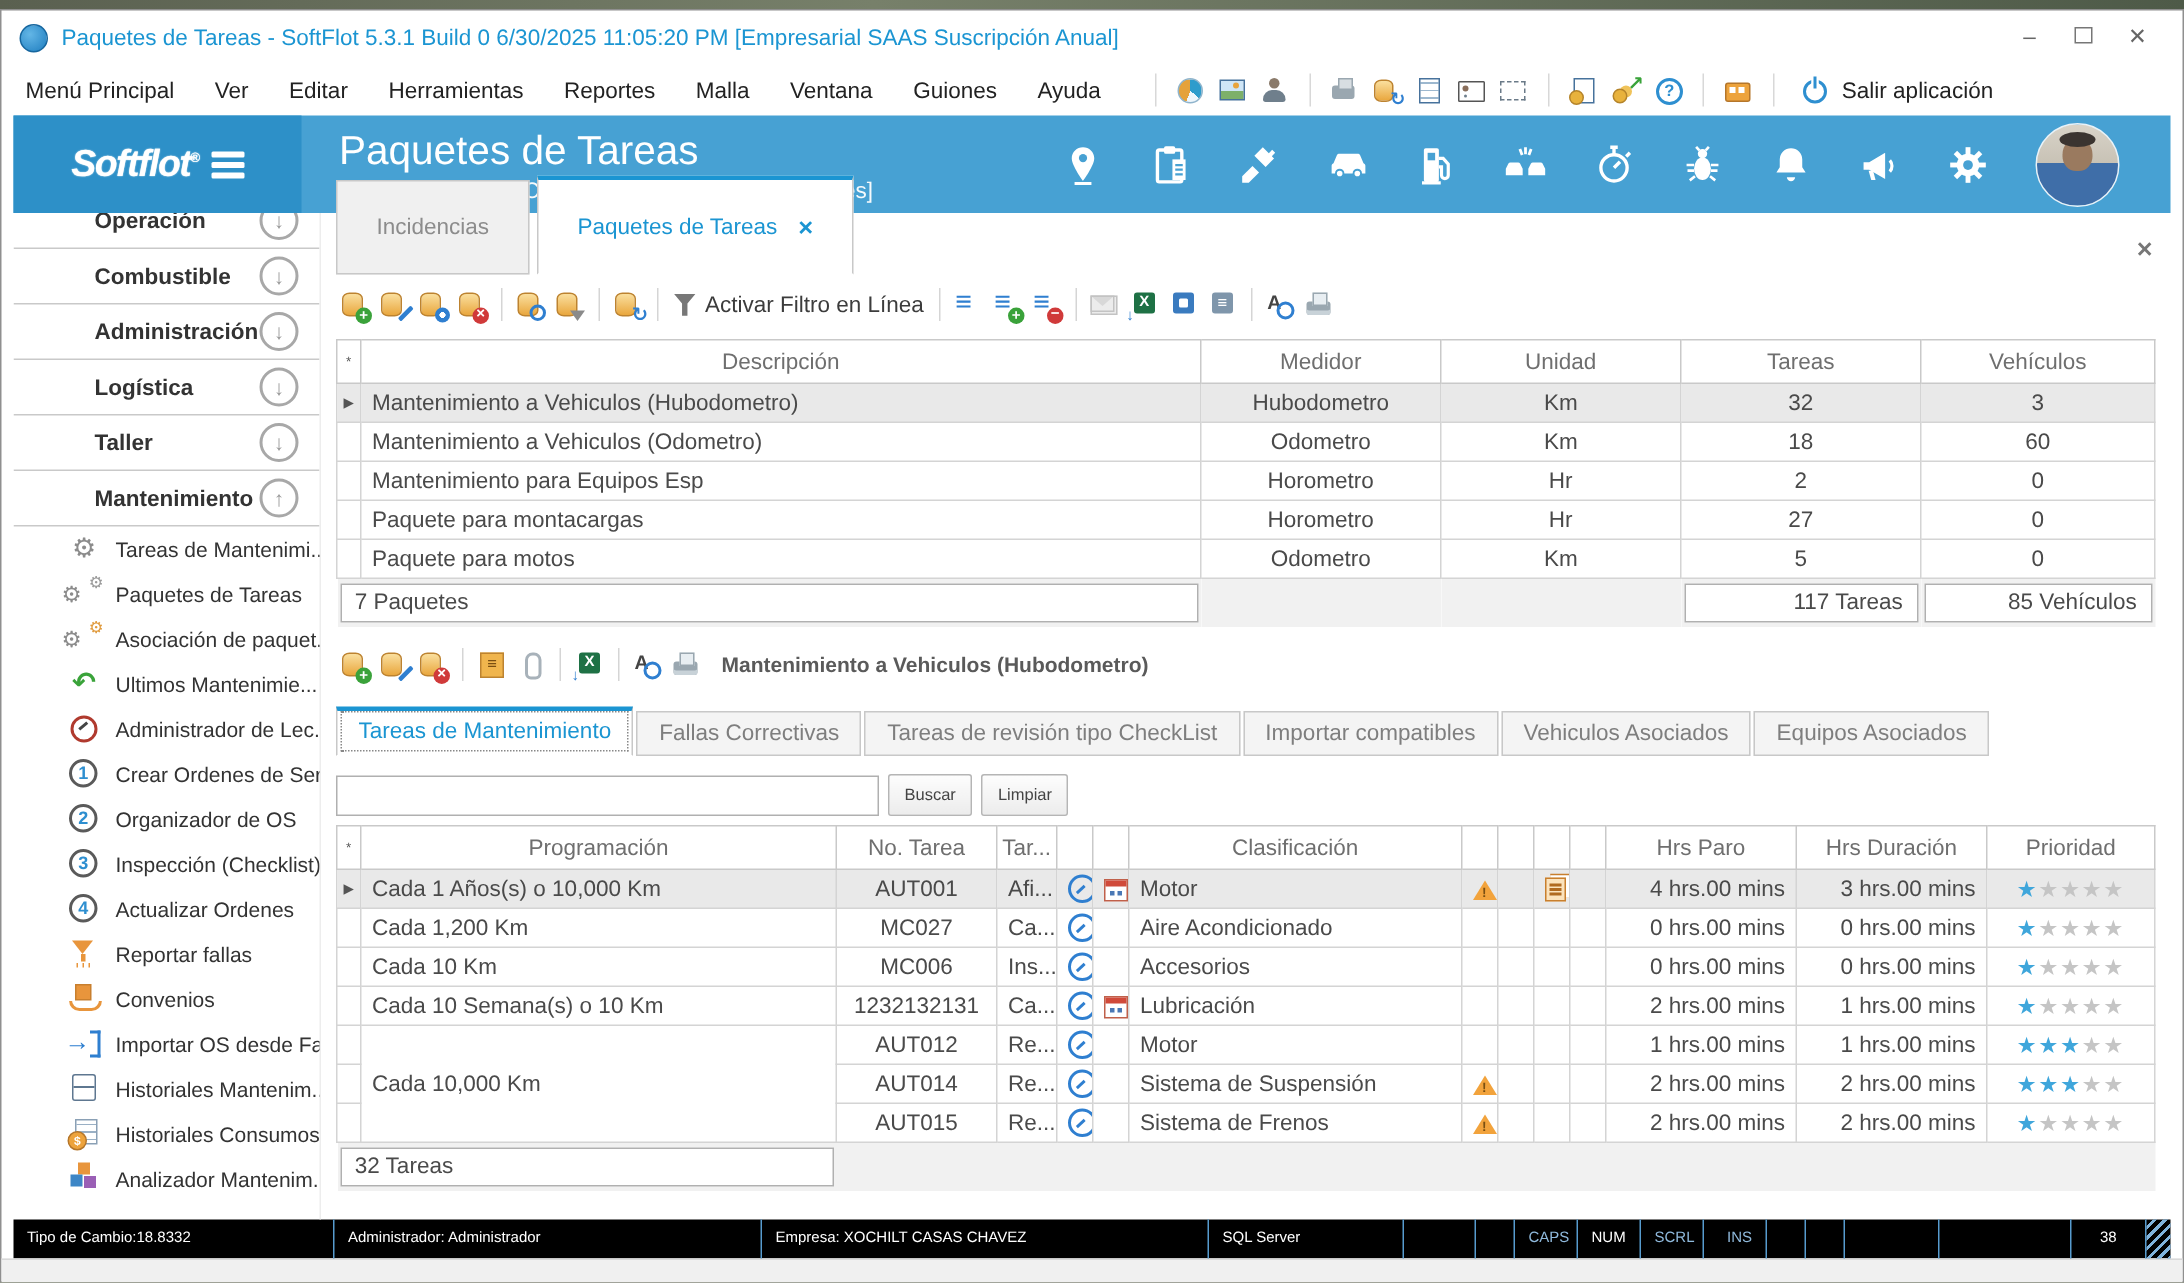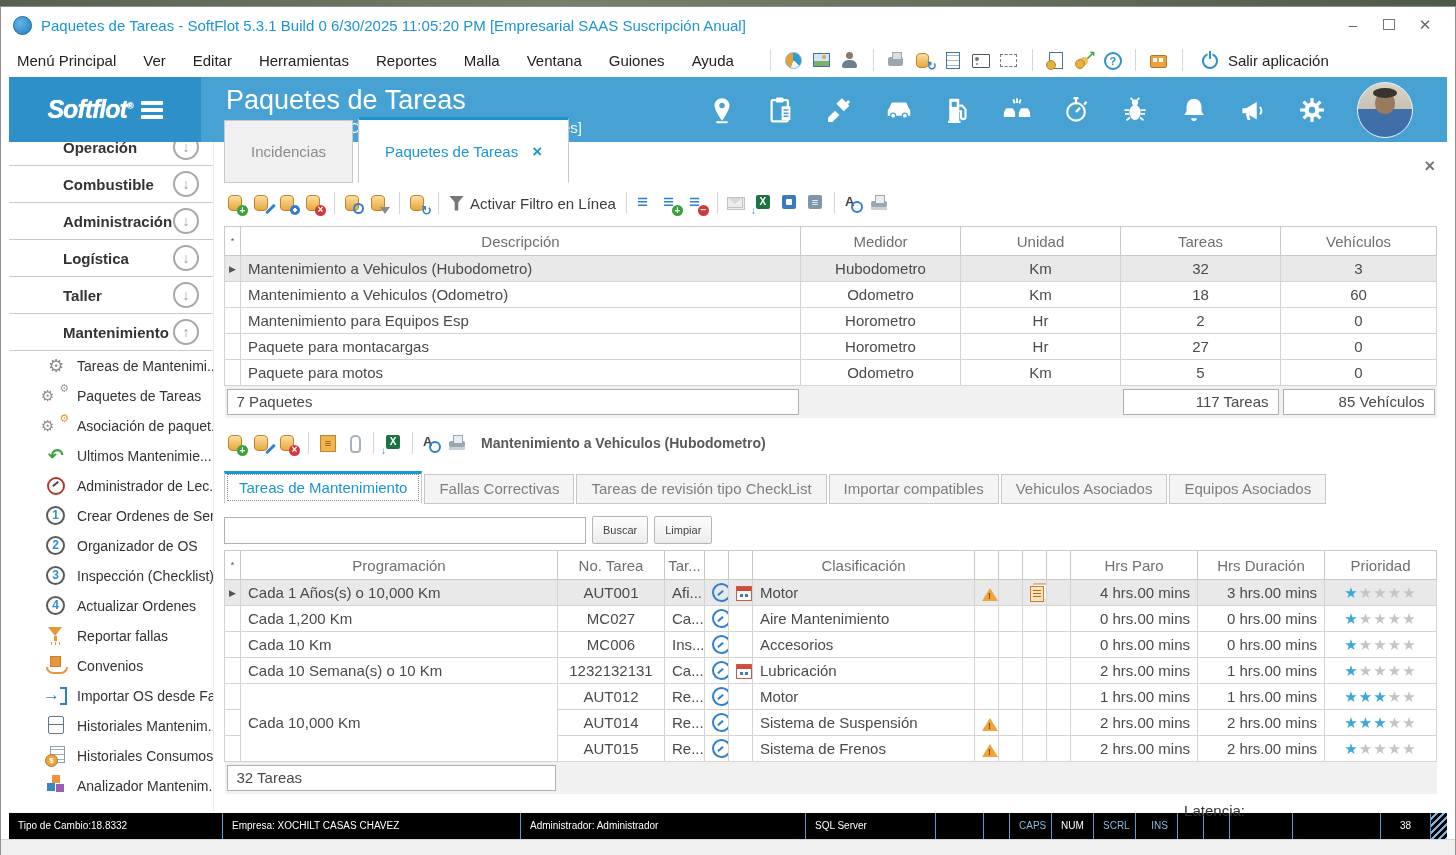--- a/index.html
+++ b/index.html
@@ -585,21 +585,21 @@
                     <td class="r" data-interactable="false">3 hrs.00 mins</td>
                     <td class="c" data-interactable="false"><span class="star f" data-interactable="false">★</span><span class="star" data-interactable="false">★</span><span class="star" data-interactable="false">★</span><span class="star" data-interactable="false">★</span><span class="star" data-interactable="false">★</span></td>
                   </tr>
                   <tr data-interactable="true">
                     <td class="mk" data-interactable="false"></td>
                     <td data-interactable="false">Cada 1,200 Km</td>
                     <td class="c" data-interactable="false">MC027</td>
                     <td data-interactable="false">Ca...</td>
                     <td class="c" data-interactable="false"><span class="tgauge" data-interactable="false"></span></td>
                     <td class="c" data-interactable="false"></td>
-                    <td data-interactable="false">Aire Mantenimiento</td>
+                    <td data-interactable="false">Aire Acondicionado</td>
                     <td class="c" data-interactable="false"></td>
                     <td class="c" data-interactable="false"></td>
                     <td class="c" data-interactable="false"></td>
                     <td class="c" data-interactable="false"></td>
                     <td class="r" data-interactable="false">0 hrs.00 mins</td>
                     <td class="r" data-interactable="false">0 hrs.00 mins</td>
                     <td class="c" data-interactable="false"><span class="star f" data-interactable="false">★</span><span class="star" data-interactable="false">★</span><span class="star" data-interactable="false">★</span><span class="star" data-interactable="false">★</span><span class="star" data-interactable="false">★</span></td>
                   </tr>
                   <tr data-interactable="true">
                     <td class="mk" data-interactable="false"></td>
@@ -681,28 +681,27 @@
                   </tr>
                   <tr class="ftr">
                     <td colspan="2">
                       <div class="box" data-interactable="false">32 Tareas</div>
                     </td>
                     <td colspan="12"></td>
                   </tr>
                 </tbody>
               </table>
             </div>
-          <div class="latency" data-interactable="false">Latencia:</div>
         </div>
       </div>
 
       <div class="statusbar" id="statusbar" data-interactable="false">
           <span class="sseg" data-interactable="false" style="width: 214px;">Tipo de Cambio:18.8332</span>
+          <span class="sseg" data-interactable="false" style="width: 285px;">Administrador: Administrador</span>
           <span class="sseg" data-interactable="false" style="width: 298px;">Empresa: XOCHILT CASAS CHAVEZ</span>
-          <span class="sseg" data-interactable="false" style="width: 285px;">Administrador: Administrador</span>
           <span class="sseg" data-interactable="false" style="width: 130px;">SQL Server</span>
           <span class="sseg" data-interactable="false" style="width: 48px;"></span>
           <span class="sseg" data-interactable="false" style="width: 26px;"></span>
           <span class="sseg off" data-interactable="false" style="width: 42px;">CAPS</span>
           <span class="sseg on" data-interactable="false" style="width: 42px;">NUM</span>
           <span class="sseg off" data-interactable="false" style="width: 42px;">SCRL</span>
           <span class="sseg off" data-interactable="false" style="width: 42px; text-align: right;">INS</span>
           <span class="sseg" data-interactable="false" style="width: 26px;"></span>
           <span class="sseg" data-interactable="false" style="width: 26px;"></span>
           <span class="sseg flex" data-interactable="false"></span>

